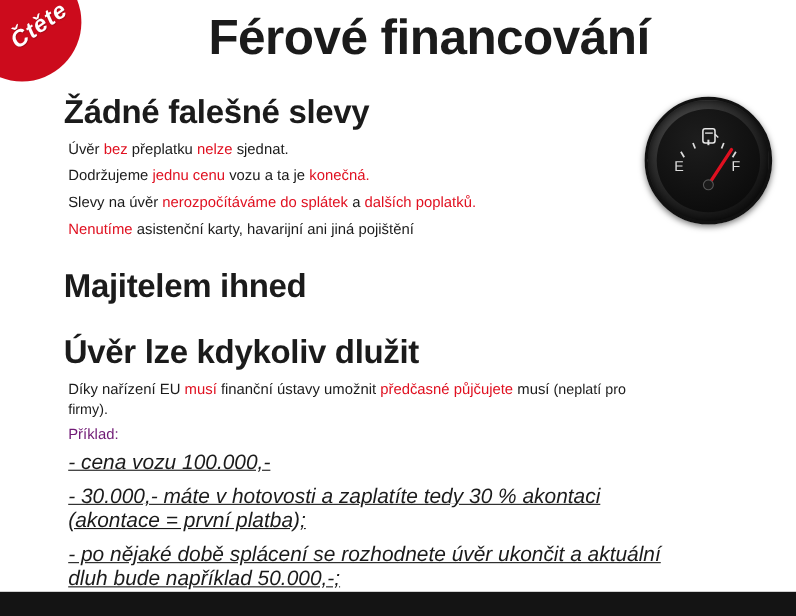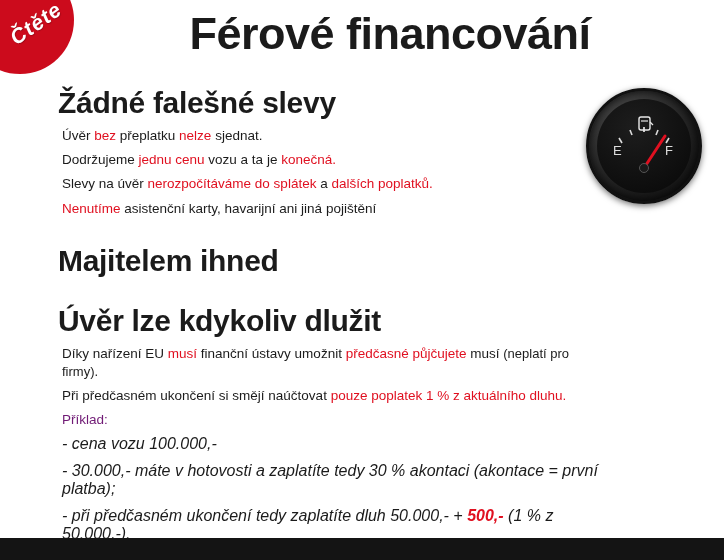--- a/index.html
+++ b/index.html
@@ -98,24 +98,25 @@
   .red { color: #e01020; }
   .small {
     font-size: 13px;
   }
   .bold { font-weight: bold; }
 
   .sec2 { margin-top: 26px; }
   .sec3 { margin-top: 26px; }
 
   .example-line {
-    font-size: 16px;
+    font-size: 19px;
     font-style: italic;
     color: #1b1b1b;
     margin: 0 0 9px 62px;
+    text-decoration: underline;
   }
   .example-head {
     font-size: 13.5px;
     color: #701a75;
     margin: 0 0 8px 62px;
   }
 
   
   .gauge-wrap {
     position: absolute;
@@ -217,30 +218,30 @@
 
     <div class="section sec2">
       <div class="sec-title">Majitelem ihned</div>
     </div>
 
     <div class="section sec3">
       <div class="sec-title">Úvěr lze kdykoliv dlužit</div>
       <div class="body-line">
         <span>Díky nařízení EU </span><span class="red">musí</span><span> finanční ústavy umožnit </span><span class="red">předčasné půjčujete</span><span> musí </span><span class="small">(neplatí pro firmy).</span>
       </div>
-      <div class="body-line">
-        <span>Při předčasném ukončení si smějí naúčtovat </span><span class="red">pouze poplatek 1 % z aktuálního dluhu.</span>
-      </div>
 
       <div class="example-head">Příklad:</div>
       <div class="example-line">
         <span>- cena vozu 100.000,-</span>
       </div>
       <div class="example-line">
         <span>- 30.000,- máte v hotovosti a zaplatíte tedy 30 % akontaci (akontace = první platba);</span>
+      </div>
+      <div class="example-line">
+        <span>- po nějaké době splácení se rozhodnete úvěr ukončit a aktuální dluh bude například 50.000,-;</span>
       </div>
       <div class="example-line">
         <span>- při předčasném ukončení tedy zaplatíte dluh 50.000,- + </span><span class="red bold">500,-</span><span> (1 % z 50.000,-).</span>
       </div>
     </div>
 
   </div>
 
   <div class="bottom-bar"></div>
 </div>

